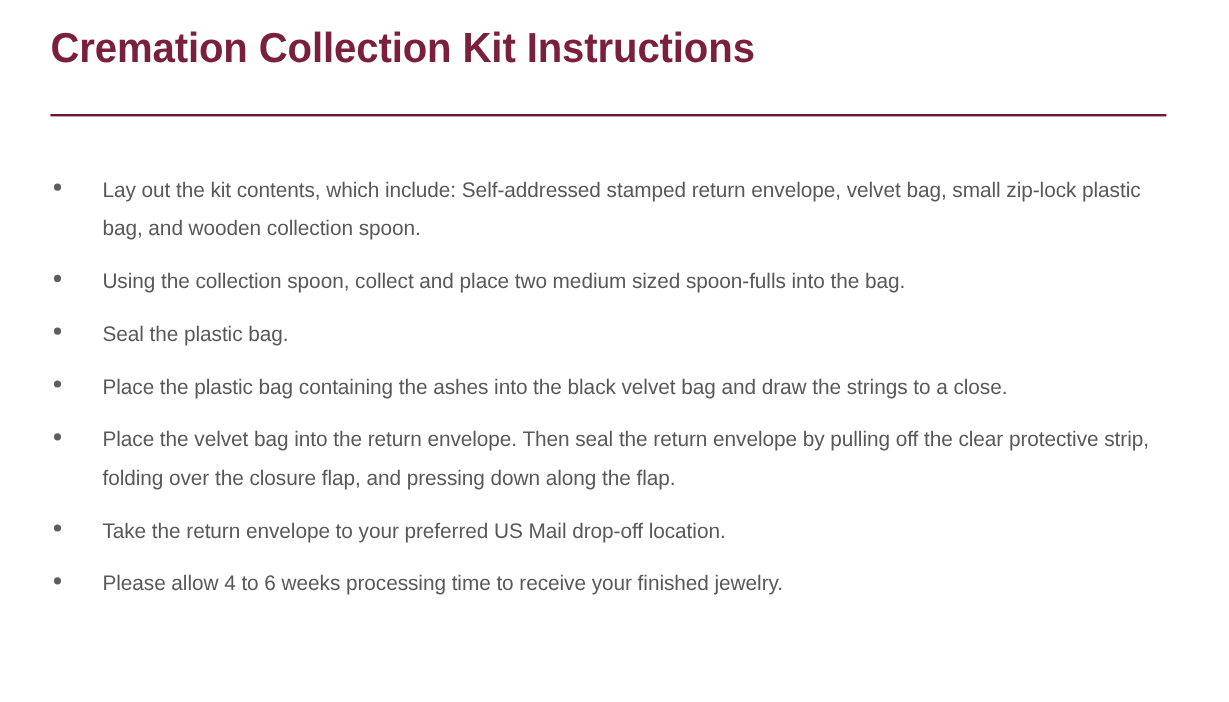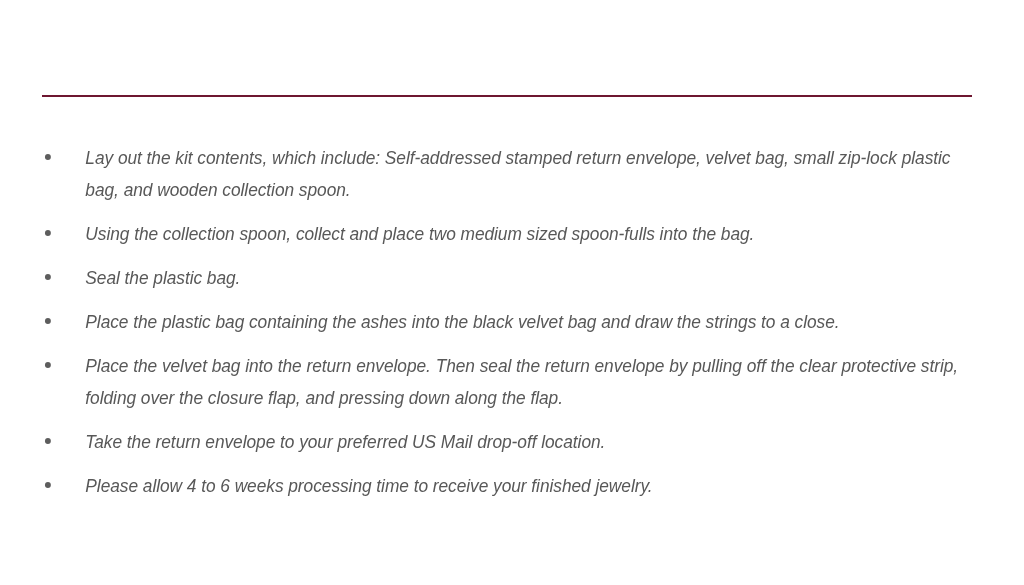--- a/index.html
+++ b/index.html
@@ -55,21 +55,20 @@
     border: 0;
     margin: 0;
   }
 
   
   .body-block {
     position: absolute;
     left: 42px;
     top: 142px;
     width: 936px;
-    font-style: italic;
   }
 
   ul.bullet-list {
     list-style: none;
     margin: 0;
     padding: 0;
   }
 
   li.bullet-item {
     position: relative;
@@ -112,20 +111,23 @@
 
   li.bullet-item .bullet-text {
     display: block;
   }
 </style>
 </head>
 <body>
 
 <div class="slide">
 
+  <div class="title-block">
+    <h1 class="slide-title">Cremation Collection Kit Instructions</h1>
+  </div>
 
   <div class="title-rule"></div>
 
   <div class="body-block">
     <ul class="bullet-list">
 
       <li class="bullet-item">
         <span class="bullet-marker"></span>
         <span class="bullet-text">Lay out the kit contents, which include: Self-addressed stamped return envelope, velvet bag, small zip-lock plastic bag, and wooden collection spoon.</span>
       </li>

